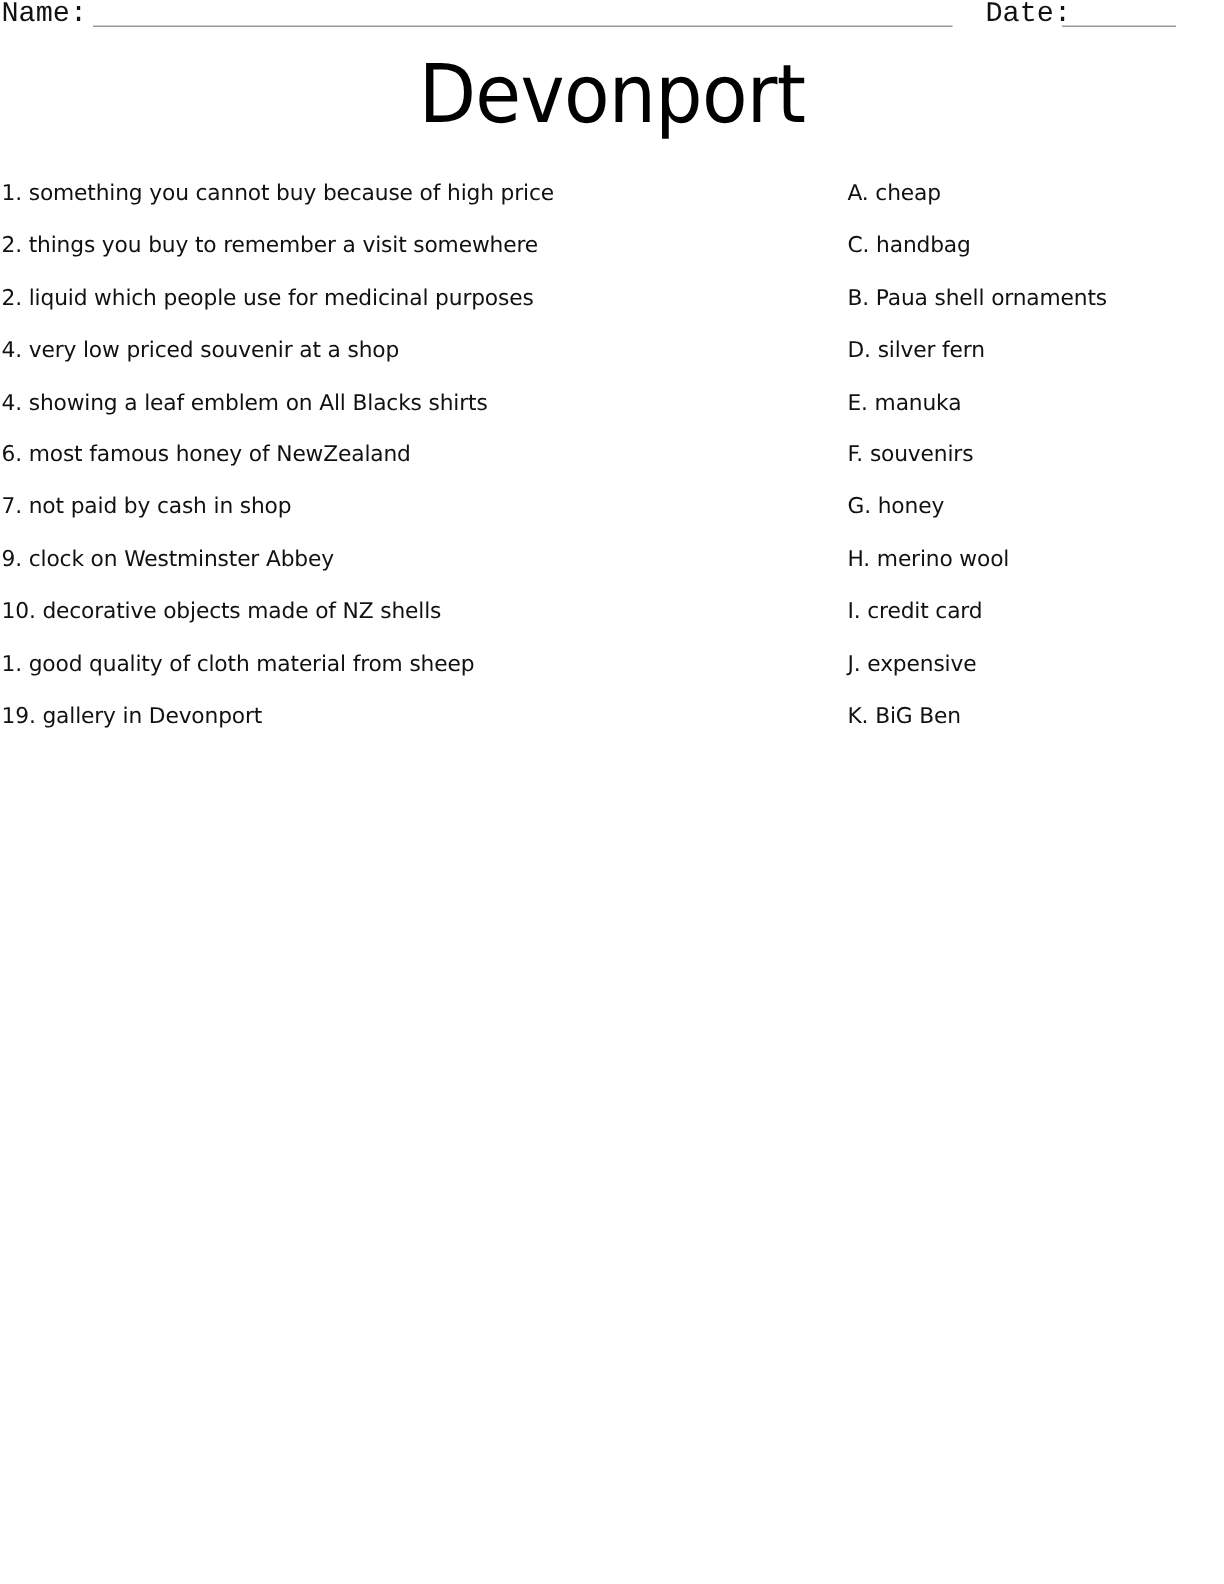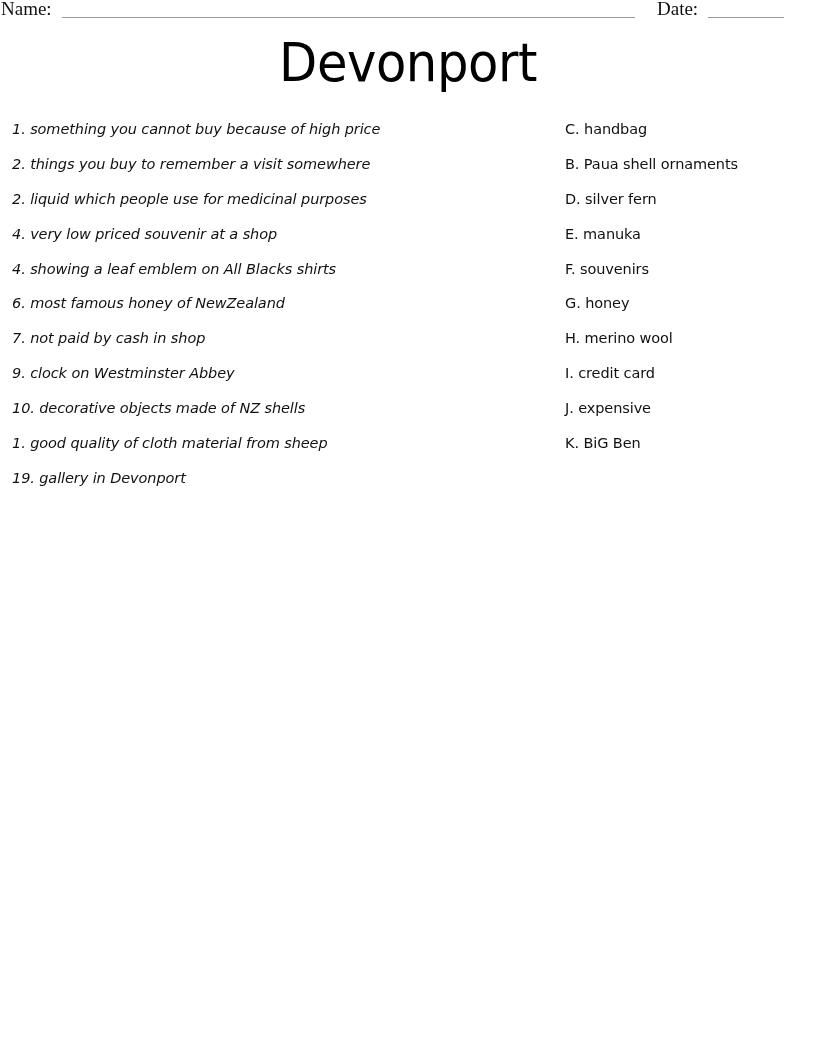--- a/index.html
+++ b/index.html
@@ -13,21 +13,21 @@
       position: relative;
       overflow: hidden;
       color: #111111;
     }
     .header {
       position: absolute;
       top: 0;
       left: 0;
       width: 816px;
       height: 24px;
-      font-family: Liberation Serif, serif;
+      font-family: Liberation Mono, monospace;
       font-size: 19px;
     }
     .name-label {
       position: absolute;
       left: 1px;
       top: -2px;
     }
     .name-line {
       position: absolute;
       left: 62px;
@@ -73,23 +73,22 @@
       font-family: "DejaVu Sans", sans-serif;
       font-size: 14.5px;
       line-height: 34.9px;
     }
     .list li {
       white-space: nowrap;
       height: 34.9px;
       letter-spacing: -0.1px;
     }
     .clues {
-      left: 12px;
+      left: 1px;
       width: 540px;
-      font-style: italic;
     }
     .answers {
       left: 565px;
       width: 250px;
     }
   </style>
 </head>
 <body>
 
 <div class="header">
@@ -109,20 +108,21 @@
   <li>4. showing a leaf emblem on All Blacks shirts</li>
   <li>6. most famous honey of NewZealand</li>
   <li>7. not paid by cash in shop</li>
   <li>9. clock on Westminster Abbey</li>
   <li>10. decorative objects made of NZ shells</li>
   <li>1. good quality of cloth material from sheep</li>
   <li>19. gallery in Devonport</li>
 </ul>
 
 <ul class="list answers">
+  <li>A. cheap</li>
   <li>C. handbag</li>
   <li>B. Paua shell ornaments</li>
   <li>D. silver fern</li>
   <li>E. manuka</li>
   <li>F. souvenirs</li>
   <li>G. honey</li>
   <li>H. merino wool</li>
   <li>I. credit card</li>
   <li>J. expensive</li>
   <li>K. BiG Ben</li>

